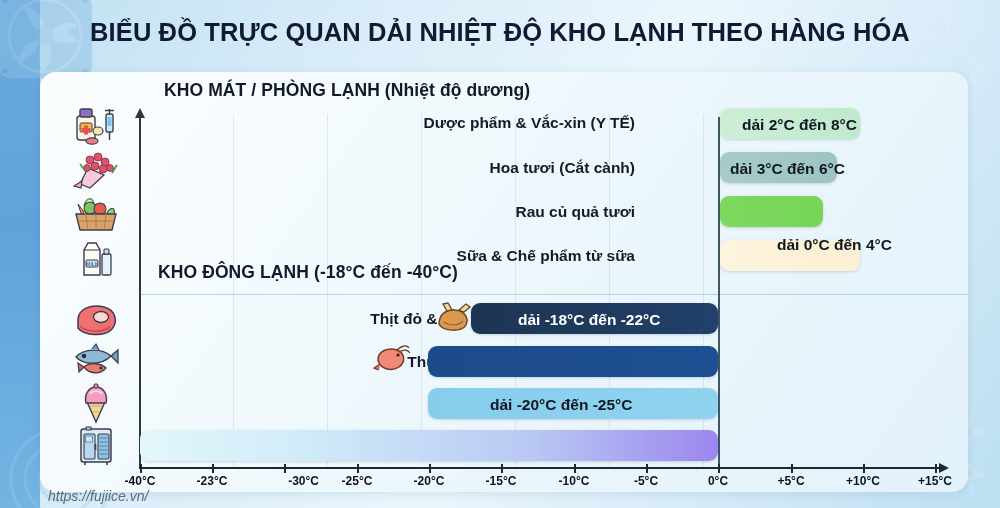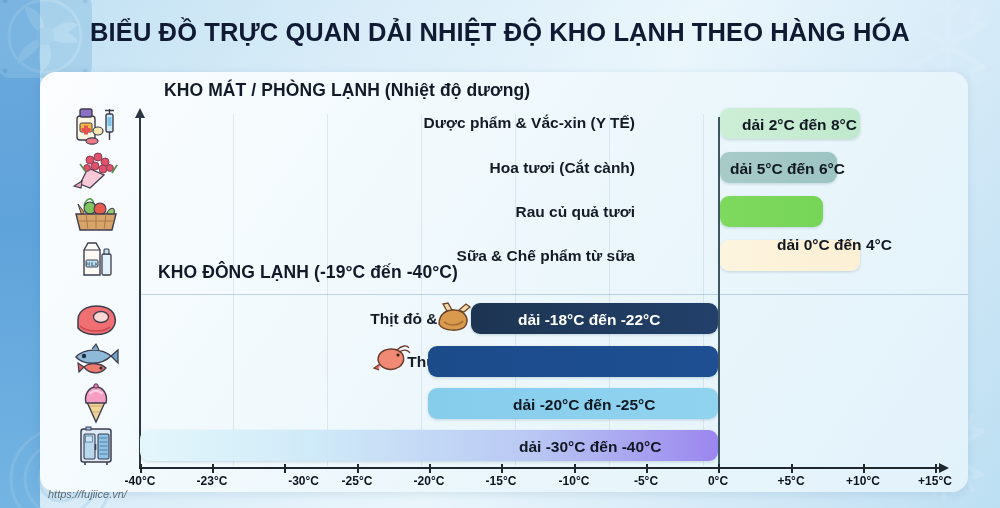--- a/index.html
+++ b/index.html
@@ -118,21 +118,21 @@
   #bar-fish   { background: linear-gradient(90deg,#1c4b8a,#1d4f92); }
   #bar-icecream { background: linear-gradient(90deg,#86cdec,#90d3ef); }
   #bar-blast  { background: linear-gradient(90deg,#e3f7fb 0%, #cfeaf8 30%, #b9c8f3 68%, #9b86ee 100%); }
 
   
   .inline-icon { position: absolute; width: 42px; height: 34px; }
 
   
   #watermark {
     position: absolute; left: 48px; top: 488px;
-    font-size: 11px; font-style: italic; color: #5a6b79;
+    font-size: 14px; font-style: italic; color: #5a6b79;
     white-space: nowrap;
   }
 </style>
 </head>
 <body>
 
 <div id="bg-left-strip"></div>
 
 <svg id="bg-fan" viewBox="0 0 110 96">
   <rect x="4" y="2" width="94" height="84" rx="12" fill="#8cc0e4"></rect>
@@ -210,21 +210,21 @@
     <div class="tick" style="left:389px; top:392px;"></div>
     <div class="tick" style="left:461px; top:392px;"></div>
     <div class="tick" style="left:534px; top:392px;"></div>
     <div class="tick" style="left:606px; top:392px;"></div>
     <div class="tick" style="left:678px; top:392px;"></div>
     <div class="tick" style="left:751px; top:392px;"></div>
     <div class="tick" style="left:823px; top:392px;"></div>
     <div class="tick" style="left:895px; top:392px;"></div>
 
     <div class="section-header" id="header-cool">KHO MÁT / PHÒNG LẠNH (Nhiệt độ dương)</div>
-    <div class="section-header" id="header-freeze">KHO ĐÔNG LẠNH (-19°C đến -40°C)</div>
+    <div class="section-header" id="header-freeze">KHO ĐÔNG LẠNH (-18°C đến -40°C)</div>
 
     <svg class="row-icon" style="top:32px" viewBox="0 0 56 42">
       <rect x="9" y="12" width="18" height="24" rx="3" fill="#fdf6e3" stroke="#3c3c4e" stroke-width="1.4"></rect>
       <rect x="12" y="5" width="12" height="8" rx="2" fill="#8b6fc4" stroke="#3c3c4e" stroke-width="1.4"></rect>
       <rect x="12" y="19" width="12" height="9" rx="1.5" fill="#f5b942" stroke="#3c3c4e" stroke-width="1"></rect>
       <path d="M16 21.5h4v2.5h2.5v4H20v2.5h-4V28h-2.5v-4H16z" fill="#e8534f"></path>
       <ellipse cx="24" cy="37" rx="6" ry="3.2" fill="#ef7a88" stroke="#3c3c4e" stroke-width="1.2"></ellipse>
       <ellipse cx="30" cy="27" rx="5" ry="4" fill="#f6e6b0" stroke="#3c3c4e" stroke-width="1.2"></ellipse>
       <g stroke="#3c3c4e" stroke-width="1.4" fill="#cfe9f7">
         <rect x="38" y="10" width="7" height="18" rx="1.6"></rect>
@@ -250,21 +250,21 @@
         <circle cx="42" cy="20" r="3.4"></circle>
       </g>
       <g stroke="#4e8f4a" stroke-width="1.6" fill="none">
         <path d="M18 24 L12 16"></path>
           <path d="M44 25 L49 17"></path>
       </g>
       <path d="M14 33 L6 38 L13 40 Z" fill="#f4a9be" stroke="#3c3c4e" stroke-width="1.1"></path>
     </svg>
     <div class="row-label" style="right:233px; top:87px;">Hoa tươi (Cắt cành)</div>
     <div class="bar" id="bar-flower" style="left:680px; top:80px; width:117px;"></div>
-    <div class="bar-text dark" style="left:690px; top:88px;">dải 5°C đến 6°C</div>
+    <div class="bar-text dark" style="left:690px; top:88px;">dải 3°C đến 6°C</div>
 
     <svg class="row-icon" style="top:120px" viewBox="0 0 56 42">
       <path d="M16 14 C18 6 24 4 26 12" stroke="#5aa04e" stroke-width="1.6" fill="none"></path>
       <circle cx="22" cy="16" r="6" fill="#7fc45f" stroke="#3c3c4e" stroke-width="1.1"></circle>
       <circle cx="32" cy="17" r="6" fill="#e85b4f" stroke="#3c3c4e" stroke-width="1.1"></circle>
       <path d="M14 24 L10 12 L16 20 Z" fill="#eb9a3c" stroke="#3c3c4e" stroke-width="1"></path>
       <path d="M38 23 C42 14 48 14 46 23 Z" fill="#8fd06c" stroke="#3c3c4e" stroke-width="1.1"></path>
       <path d="M8 22 H48 L44 38 H12 Z" fill="#d9a46a" stroke="#3c3c4e" stroke-width="1.4"></path>
       <g stroke="#a87a49" stroke-width="1">
           <line x1="18" y1="22" x2="20" y2="38"></line>
@@ -327,42 +327,41 @@
       <g stroke="#c9a468" stroke-width=".9">
           <line x1="22" y1="24" x2="34" y2="24"></line>
           <line x1="24" y1="30" x2="32" y2="30"></line>
         </g>
       <path d="M18 21 C16 12 21 5 28 5 C35 5 40 12 38 21 Z" fill="#f59ec4" stroke="#3c3c4e" stroke-width="1.4"></path>
       <path d="M22 12 C24 8 32 8 34 12" stroke="#fbd3e6" stroke-width="2" fill="none"></path>
       <circle cx="28" cy="4" r="2.2" fill="#f07aa8" stroke="#3c3c4e" stroke-width="1"></circle>
     </svg>
     <div class="row-label" style="right:233px; top:323px;">Kem &amp; Đồ tráng miệng</div>
     <div class="bar" id="bar-icecream" style="left:388px; top:316px; width:290px;"></div>
-    <div class="bar-text dark" style="left:473px; top:324px;">dải -20°C đến -25°C</div>
+    <div class="bar-text dark" style="left:450px; top:324px;">dải -20°C đến -25°C</div>
 
     <svg class="row-icon" style="top:352px" viewBox="0 0 56 42">
       <rect x="13" y="5" width="30" height="33" rx="2.5" fill="#dceaf5" stroke="#3c3c4e" stroke-width="1.5"></rect>
       <rect x="16" y="10" width="11" height="25" rx="1.4" fill="#b9d8ee" stroke="#3c3c4e" stroke-width="1.1"></rect>
       <rect x="30" y="10" width="11" height="25" rx="1.4" fill="#8fc3e6" stroke="#3c3c4e" stroke-width="1.1"></rect>
       <g stroke="#4f7c9c" stroke-width=".9">
         <line x1="31.5" y1="14" x2="39.5" y2="14"></line>
           <line x1="31.5" y1="18" x2="39.5" y2="18"></line>
         <line x1="31.5" y1="22" x2="39.5" y2="22"></line>
           <line x1="31.5" y1="26" x2="39.5" y2="26"></line>
         <line x1="31.5" y1="30" x2="39.5" y2="30"></line>
       </g>
       <rect x="17.5" y="12" width="7" height="6" fill="#cfe4f3" stroke="#4f7c9c" stroke-width=".8"></rect>
       <line x1="27.5" y1="20" x2="27.5" y2="26" stroke="#3c3c4e" stroke-width="1.6"></line>
       <rect x="18" y="3" width="5" height="3" fill="#9dc6e2" stroke="#3c3c4e" stroke-width="1"></rect>
       <line x1="17" y1="38" x2="17" y2="41" stroke="#3c3c4e" stroke-width="1.6"></line>
       <line x1="39" y1="38" x2="39" y2="41" stroke="#3c3c4e" stroke-width="1.6"></line>
     </svg>
     <div class="row-label" style="left:148px; top:366px; text-align:left;">Cấp đông nhanh</div>
     <div class="bar" id="bar-blast" style="left:100px; top:358px; width:578px;"></div>
-    <div class="bar-text dark" style="left:479px; top:366px;">dải -30°C đến -40°C</div>
 
     <div class="tick-label" style="left:65px;  top:402px;">-40°C</div>
     <div class="tick-label" style="left:137px; top:402px;">-23°C</div>
     <div class="tick-label" style="left:209px; top:402px;text-align:right;">-30°C</div>
     <div class="tick-label" style="left:282px; top:402px;">-25°C</div>
     <div class="tick-label" style="left:354px; top:402px;">-20°C</div>
     <div class="tick-label" style="left:426px; top:402px;">-15°C</div>
     <div class="tick-label" style="left:499px; top:402px;">-10°C</div>
     <div class="tick-label" style="left:571px; top:402px;">-5°C</div>
     <div class="tick-label" style="left:643px; top:402px;">0°C</div>

